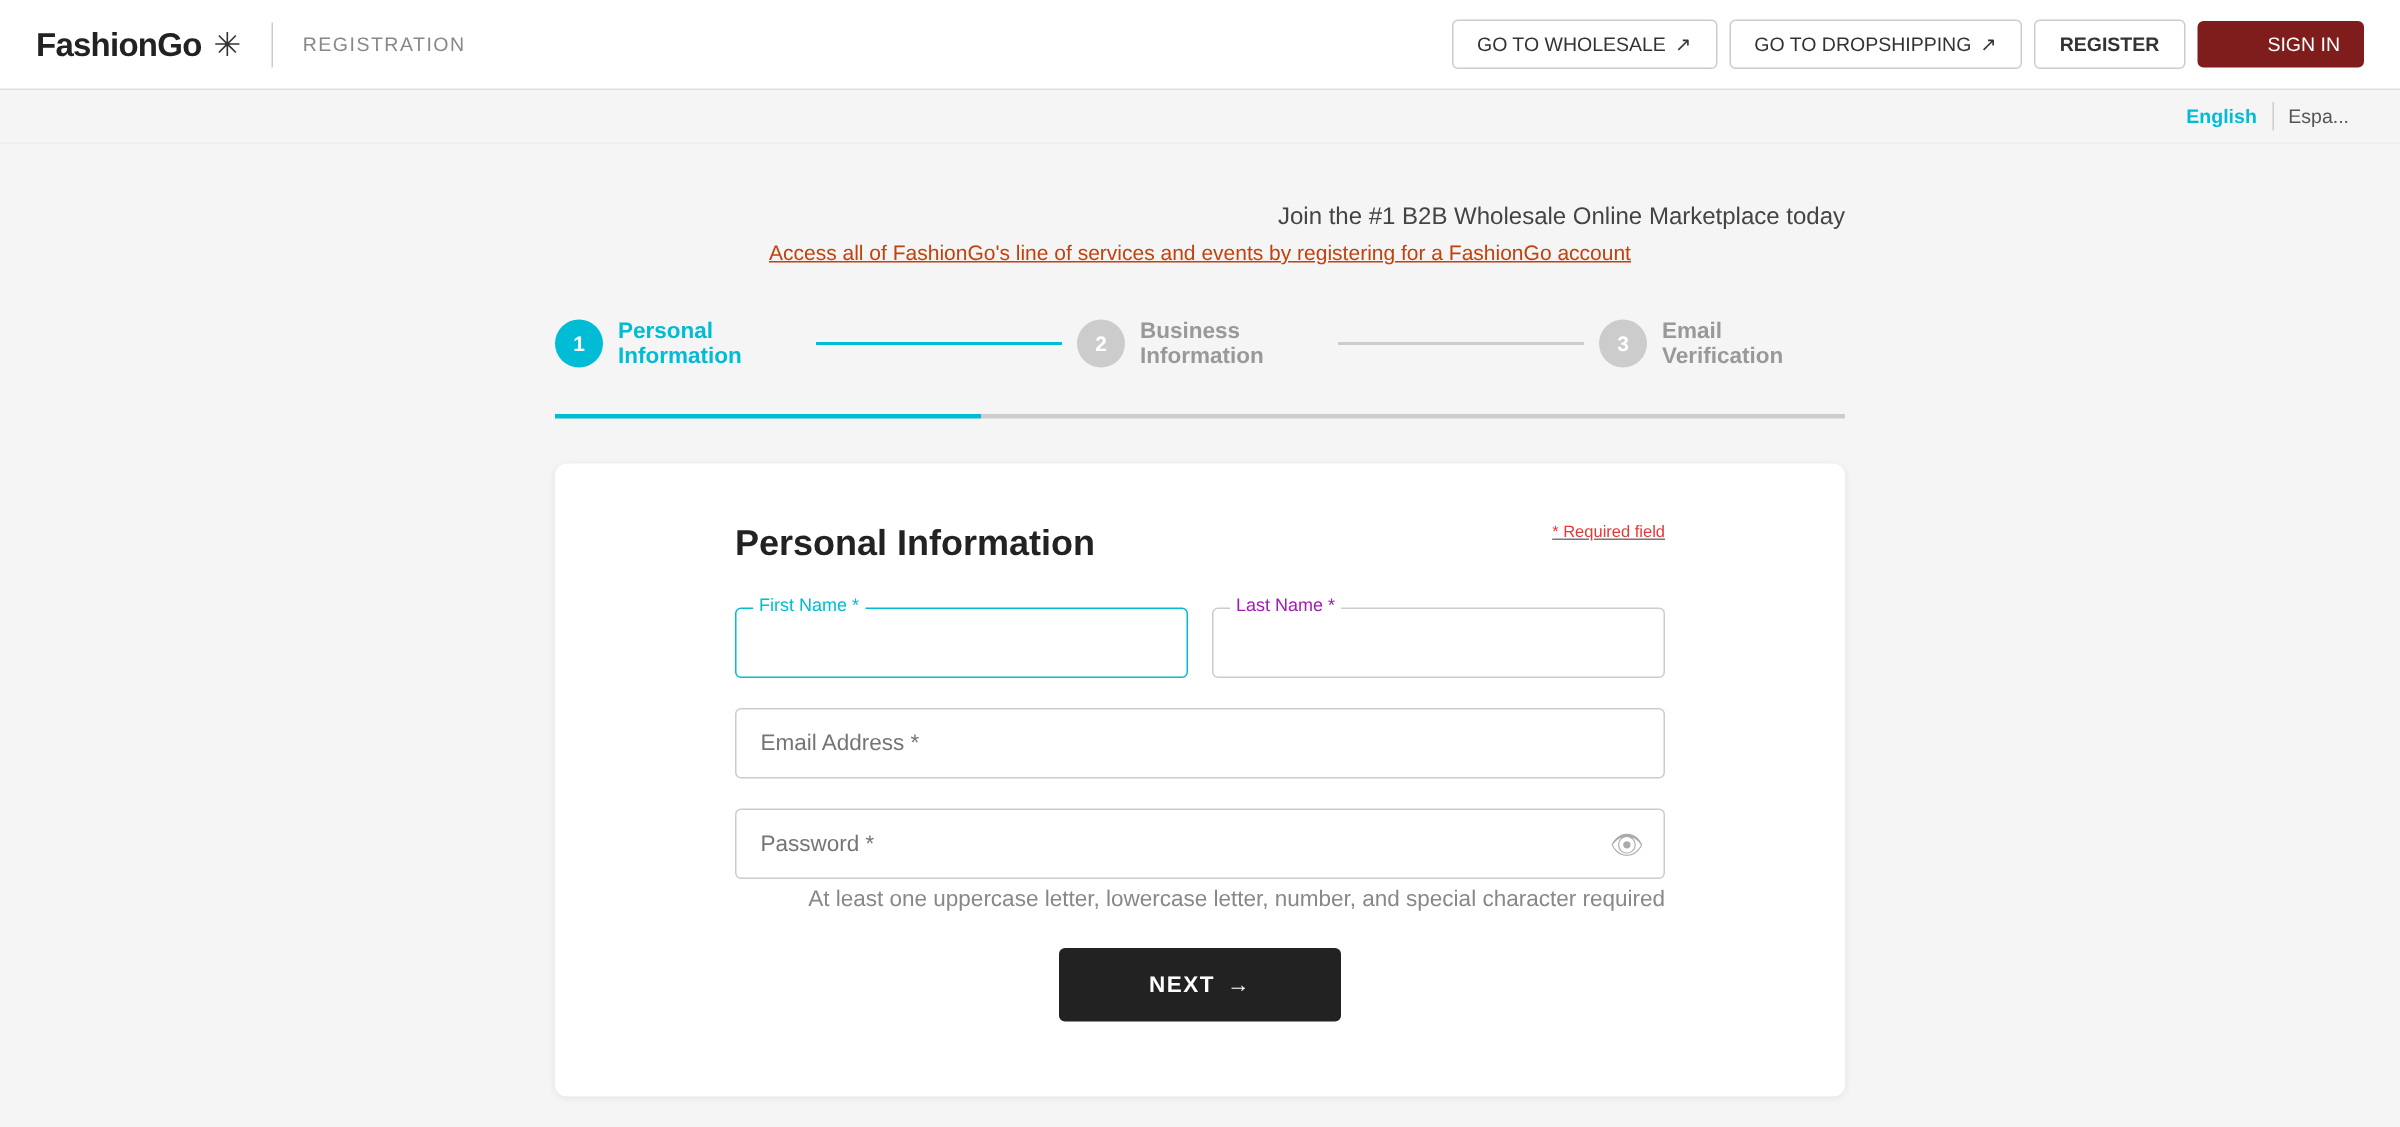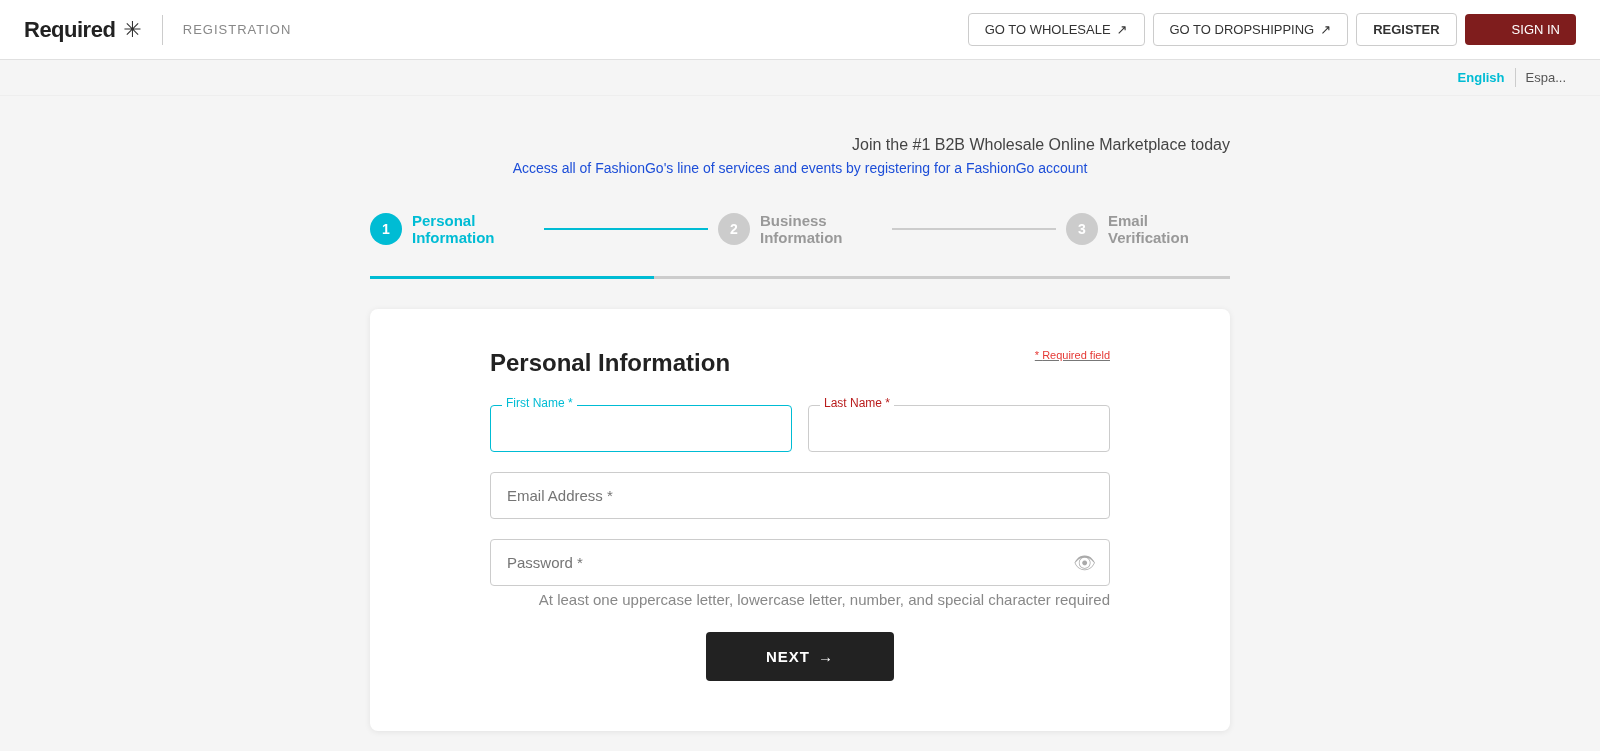--- a/index.html
+++ b/index.html
@@ -111,21 +111,22 @@
       margin-bottom: 12px;
     }
     .hero-subtitle {
       font-size: 16px;
       color: #444;
       margin-bottom: 6px;
       text-align: right;
     }
     .hero-desc {
       font-size: 14px;
-      color: #1d4ed8;
+      color: #c2410c;
+      text-decoration: underline;
     }
 
     
     .steps {
       display: flex;
       align-items: center;
       justify-content: center;
       margin-bottom: 30px;
       position: relative;
     }
@@ -224,21 +225,21 @@
       top: -9px;
       left: 12px;
       background: #fff;
       padding: 0 4px;
       font-size: 12px;
       color: #00bcd4;
       font-weight: 500;
       z-index: 1;
     }
     .form-field label.inactive {
-      color: #b91c1c;
+      color: #a21caf;
     }
 
     .form-input {
       width: 100%;
       padding: 14px 16px;
       border: 1.5px solid #ccc;
       border-radius: 4px;
       font-size: 15px;
       color: #333;
       outline: none;
@@ -294,21 +295,21 @@
     .pinwheel {
       display: inline-block;
       font-size: 22px;
     }
   </style>
 </head>
 <body>
 
 <header class="header">
   <div class="header-logo">
-    <span class="logo-text">Required</span>
+    <span class="logo-text">FashionGo</span>
     <span class="pinwheel">✳</span>
   </div>
   <div class="header-divider"></div>
   <span class="header-registration-label">REGISTRATION</span>
 
   <nav class="header-nav">
     <button class="nav-btn">
       <span>GO TO WHOLESALE</span>
       <span>↗</span>
     </button>

